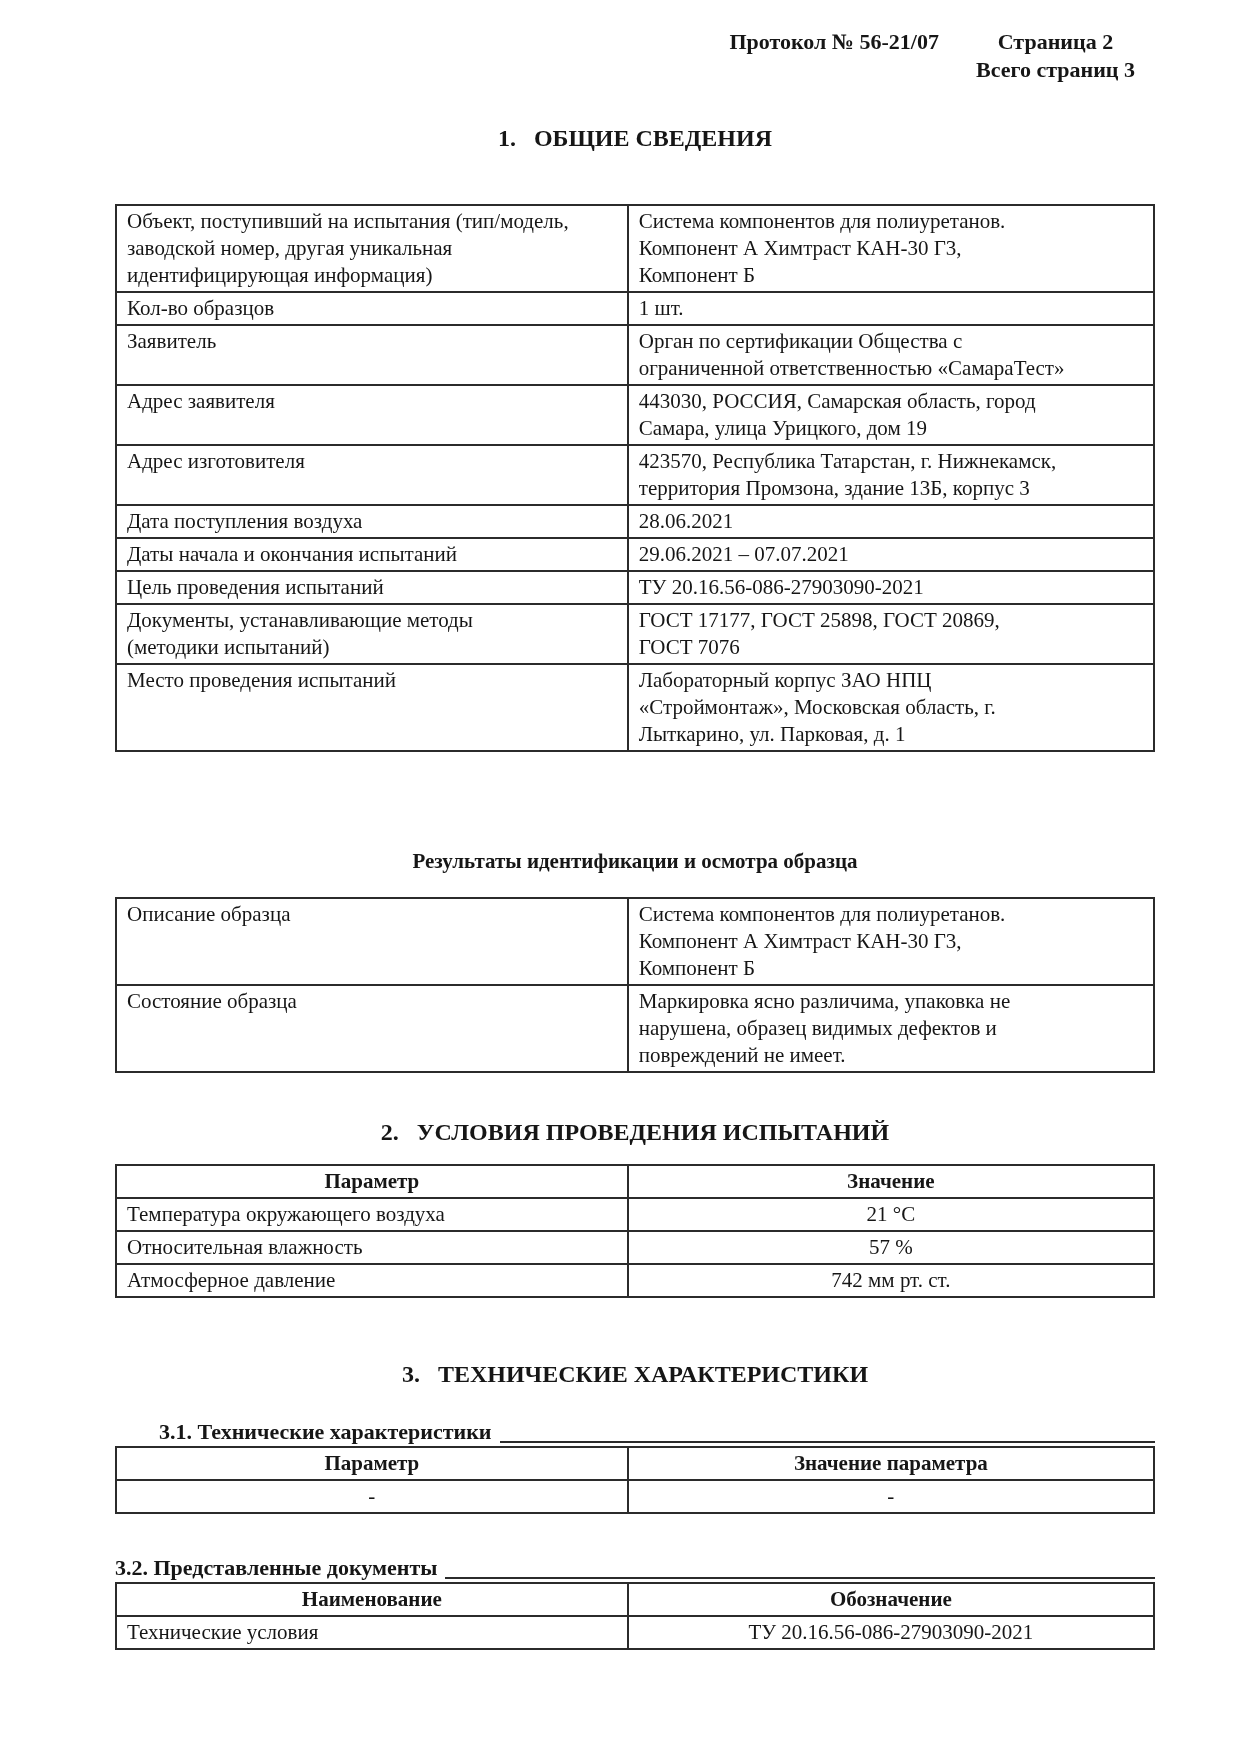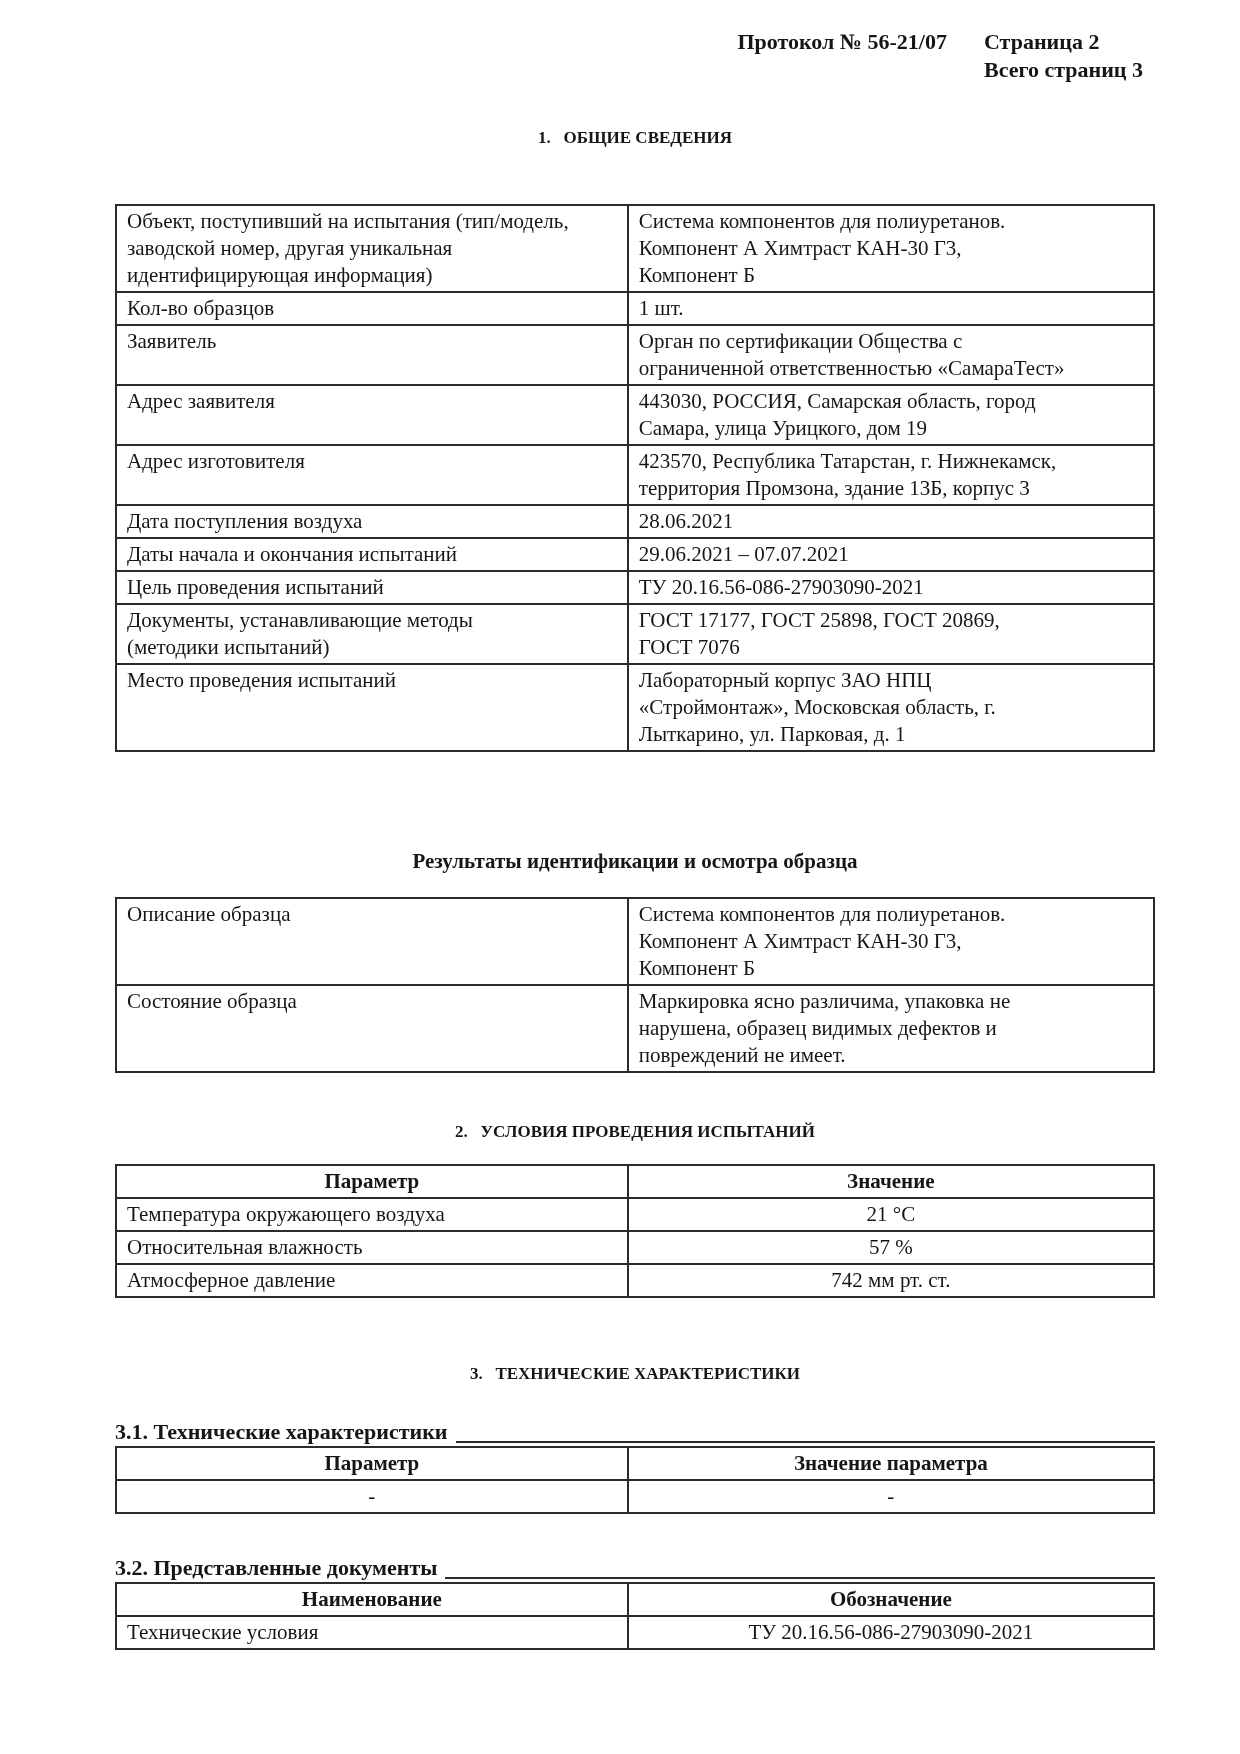--- a/index.html
+++ b/index.html
@@ -22,26 +22,26 @@
   
   .hdr {
     display: flex;
     justify-content: flex-end;
     align-items: flex-start;
     font-weight: bold;
     font-size: 22px;
     line-height: 28px;
   }
   .hdr .proto { margin-right: 37px; white-space: nowrap; }
-  .hdr .pages { text-align: left; margin-right: 12px; }
+  .hdr .pages { text-align: center; margin-right: 20px; }
   
   .sec-title {
     text-align: center;
     font-weight: bold;
-    font-size: 17px;
+    font-size: 24px;
     line-height: 28px;
     margin: 0;
   }
   .t1 { margin-top: 40px; }
   .sub-title {
     text-align: center;
     font-weight: bold;
     font-size: 21px;
     line-height: 28px;
     margin: 0;
@@ -83,21 +83,21 @@
     margin: 0 0 3px 8px;
     height: 1px;
   }
   
   .mt-table1   { margin-top: 52px; }
   .mt-subtitle { margin-top: 95px; }
   .mt-table2   { margin-top: 22px; }
   .mt-title2   { margin-top: 45px; }
   .mt-table3   { margin-top: 18px; }
   .mt-title3   { margin-top: 62px; }
-  .mt-sub31    { margin-top: 30px; }
+  .mt-sub31    { margin-top: 30px; margin-left: 44px; }
   .mt-sub32    { margin-top: 40px; }
 </style>
 </head>
 <body>
 
 <div class="page">
 
   <div class="hdr">
     <div class="proto">Протокол № 56-21/07</div>
     <div class="pages">

